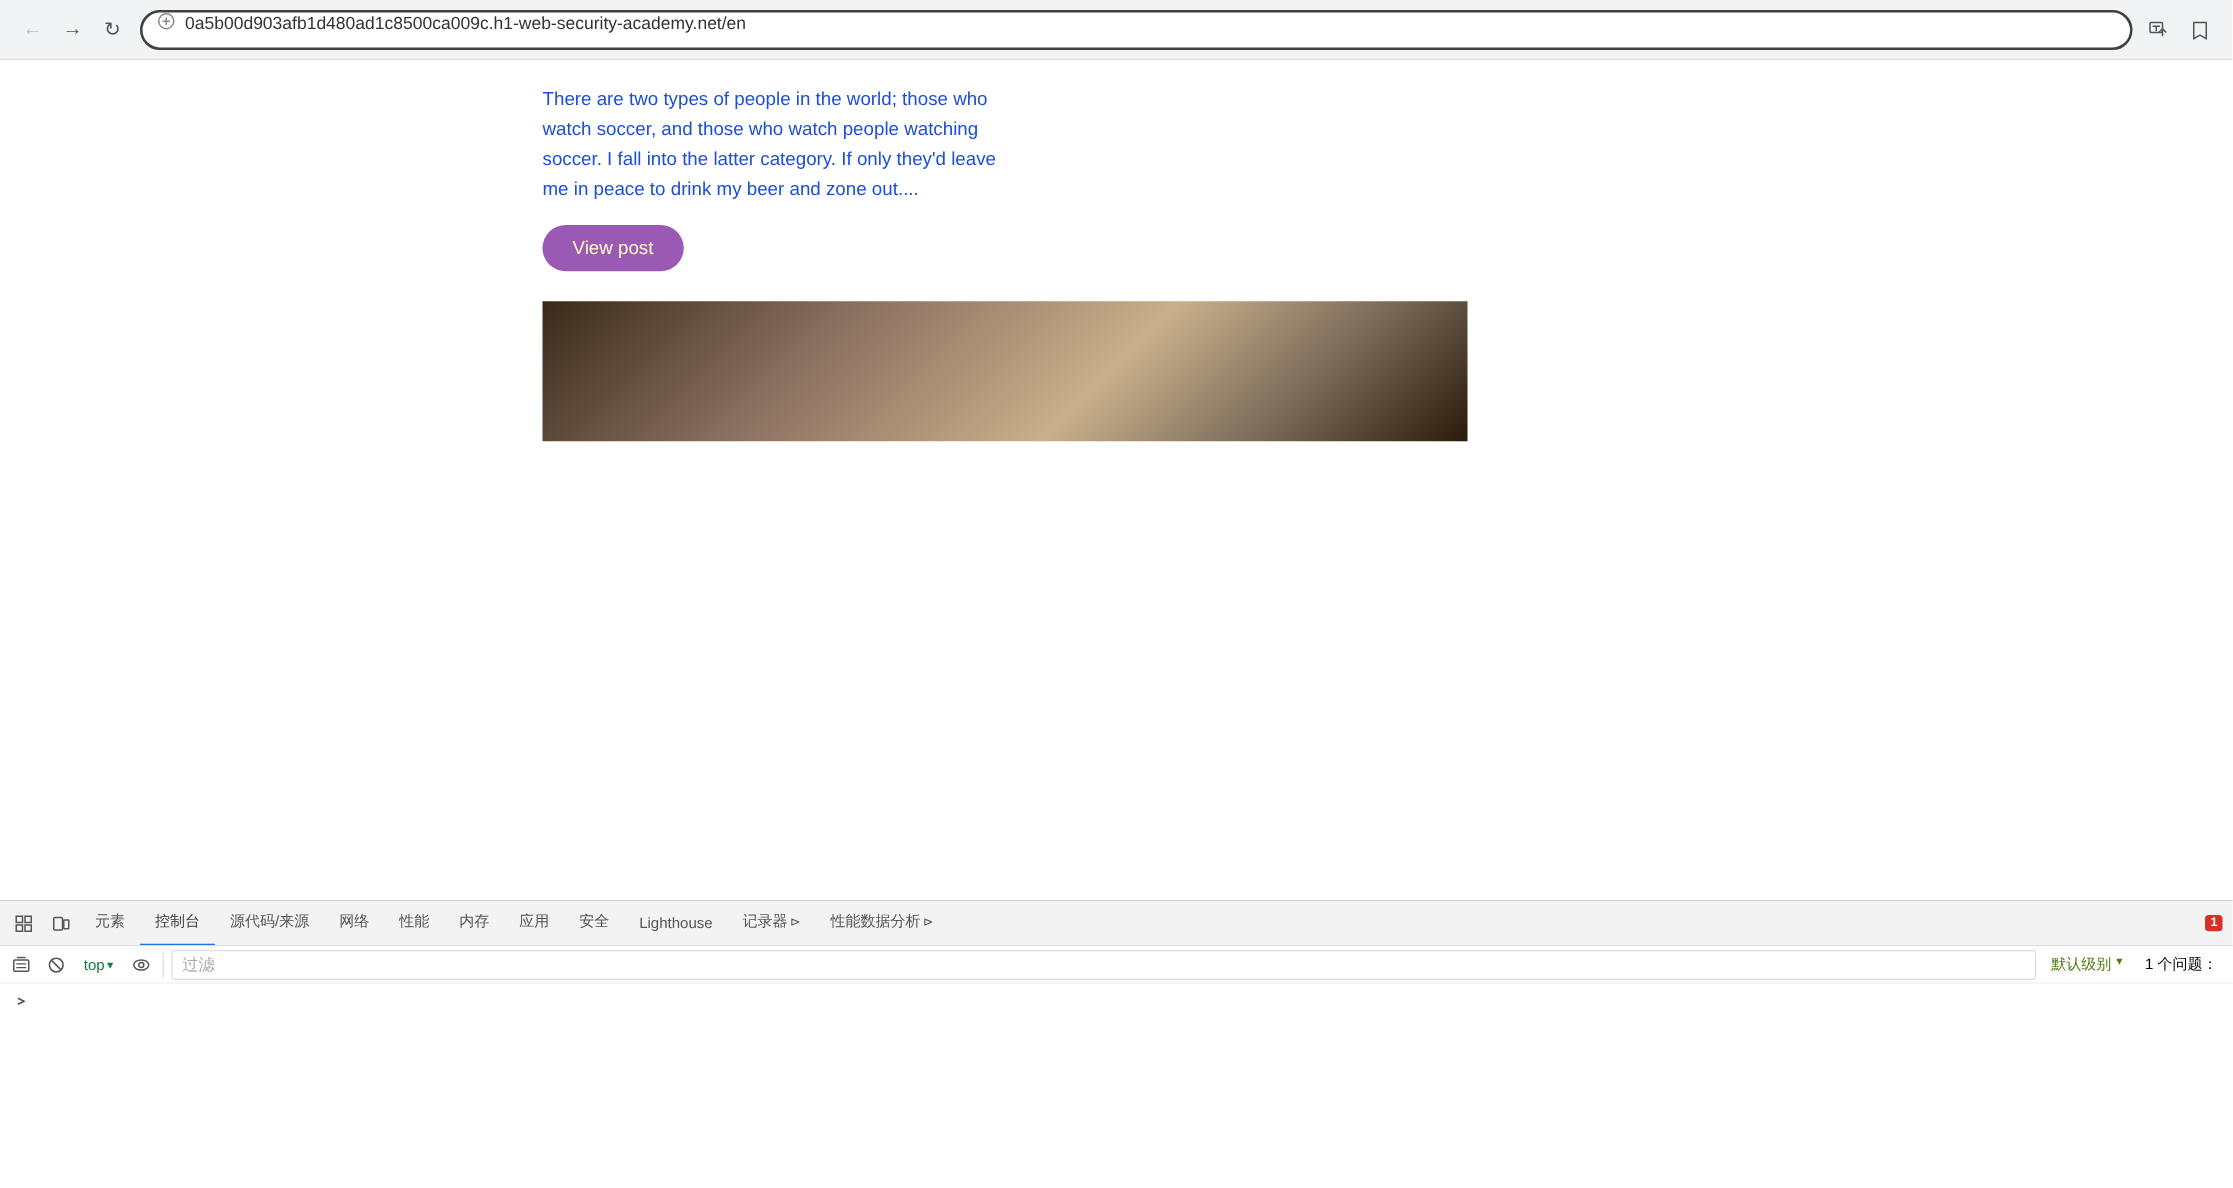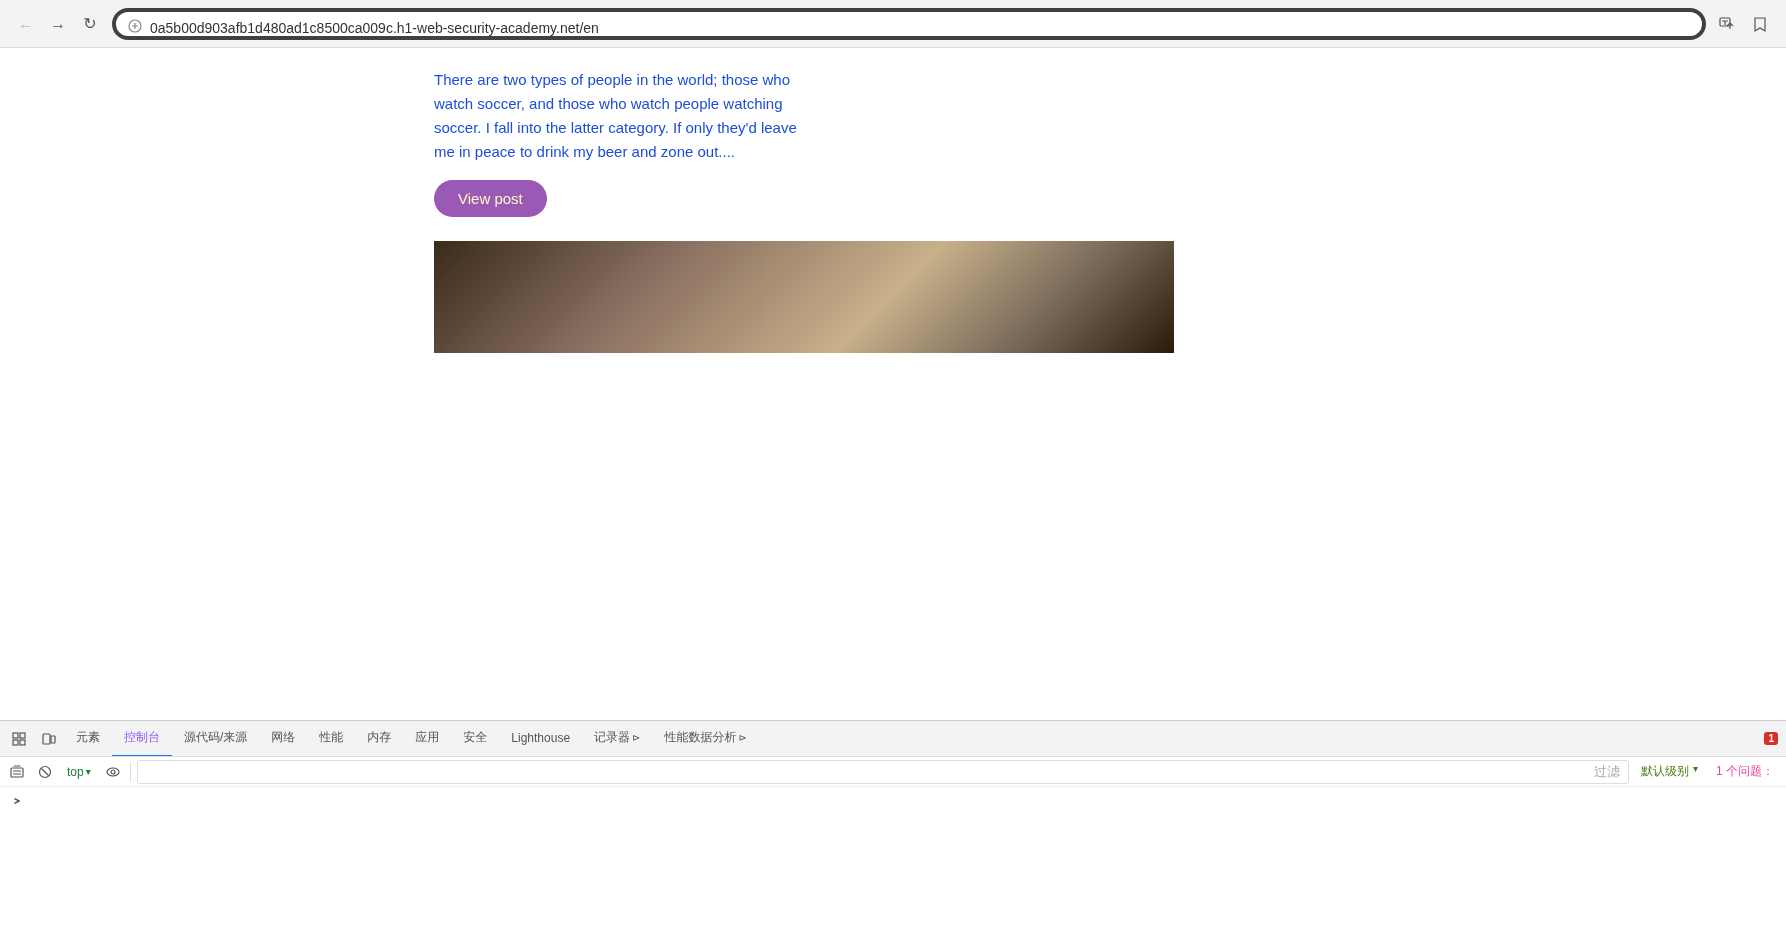--- a/index.html
+++ b/index.html
@@ -49,24 +49,24 @@
 
     .nav-btn.disabled {
       color: #bbb;
       cursor: default;
     }
 
     .address-bar {
       flex: 1;
       height: 32px;
       background: #fff;
-      border: 4px solid #404040;
+      border: 2px solid #404040;
       border-radius: 16px;
       display: flex;
-      align-items: flex-end;
+      align-items: flex-start;
       padding: 0 12px;
       gap: 8px;
     }
 
     .address-icon {
       color: #888;
       font-size: 12px;
     }
 
     .address-text {
@@ -180,21 +180,21 @@
       align-items: center;
       font-size: 12px;
       color: #555;
       cursor: pointer;
       border-bottom: 2px solid transparent;
       white-space: nowrap;
       flex-shrink: 0;
     }
 
     .devtools-tab.active {
-      color: #8b5cf6;
+      color: #404040;
       border-bottom: 2px solid #1a73e8;
       background: transparent;
     }
 
     .error-badge {
       background: #d93025;
       color: #fff;
       font-size: 10px;
       border-radius: 3px;
       padding: 1px 4px;
@@ -258,21 +258,20 @@
       background: #ddd;
     }
 
     .filter-input {
       flex: 1;
       border: none;
       outline: none;
       font-size: 13px;
       color: #333;
       background: transparent;
-      text-align: right;
     }
 
     .filter-input::placeholder {
       color: #aaa;
     }
 
     .filter-wrapper {
       flex: 1;
       height: 24px;
       border: 1px solid #ddd;
@@ -290,21 +289,21 @@
       padding: 2px 6px;
       display: flex;
       align-items: flex-start;
       gap: 4px;
       margin-left: auto;
       white-space: nowrap;
     }
 
     .issues-count {
       font-size: 12px;
-      color: #ec4899;
+      color: #000000;
       white-space: nowrap;
       padding: 0 6px;
     }
 
     
     .console-content {
       flex: 1;
       background: #fff;
       padding: 4px 8px;
     }

